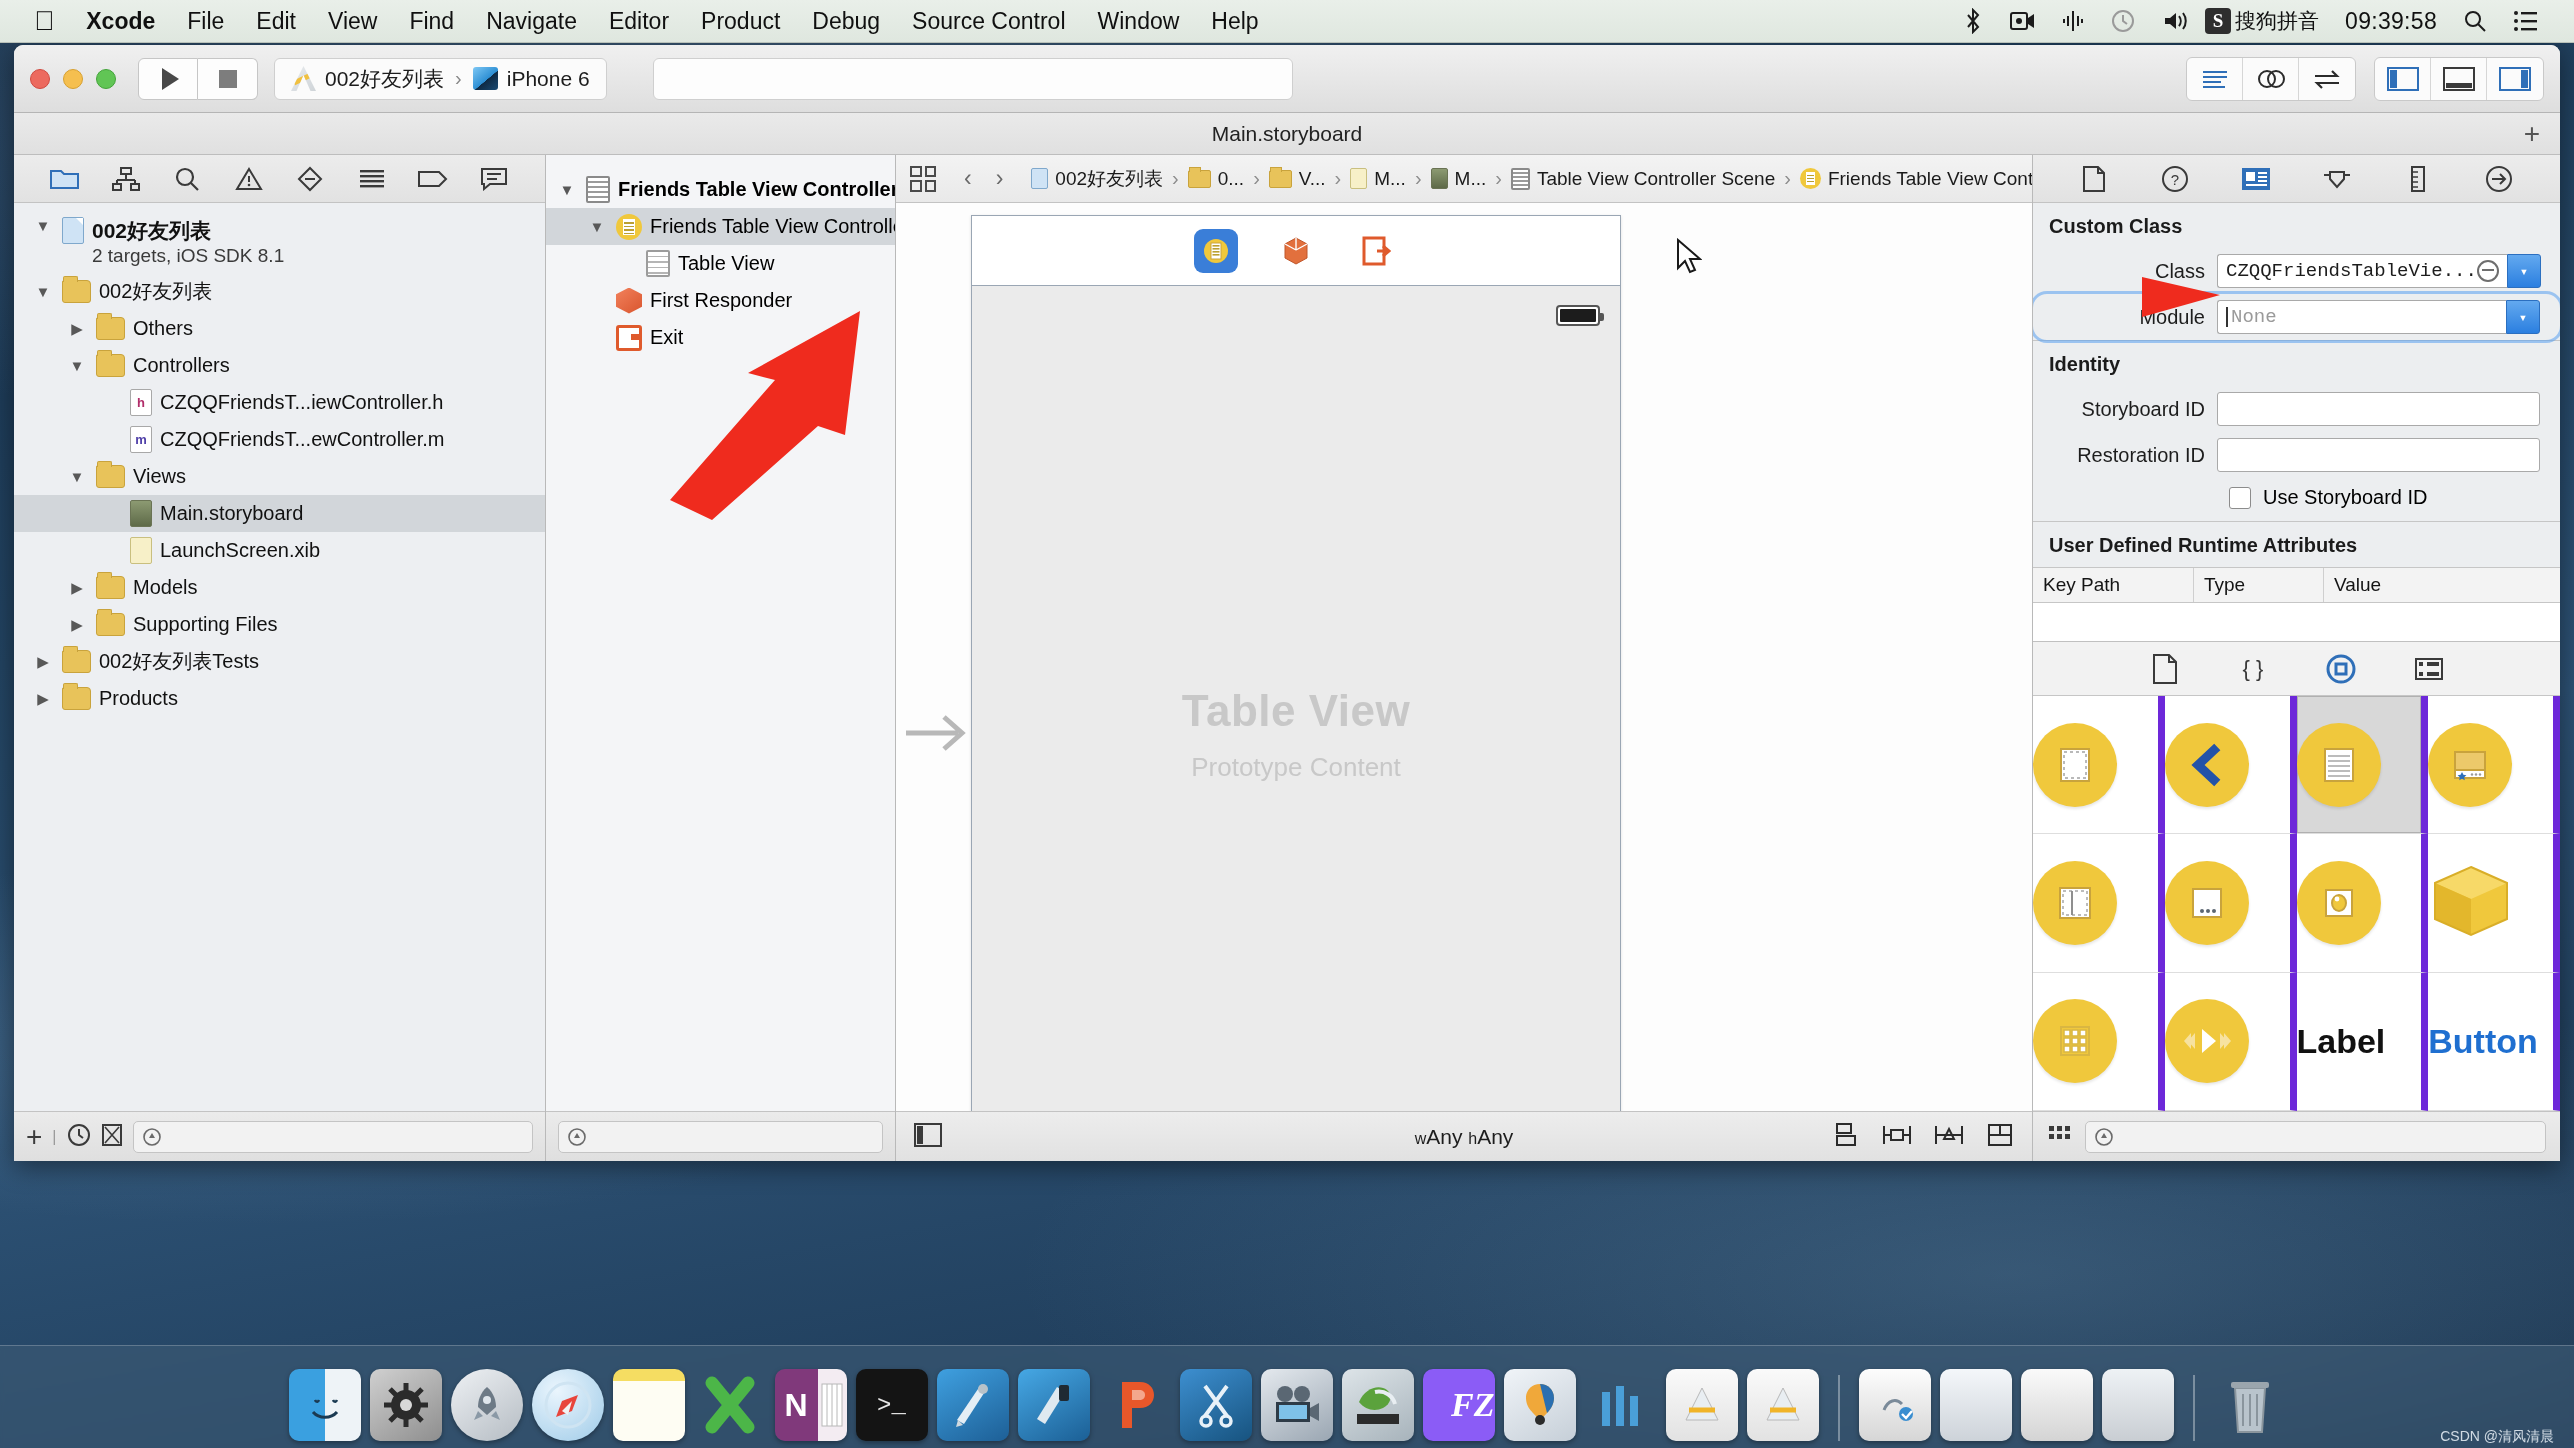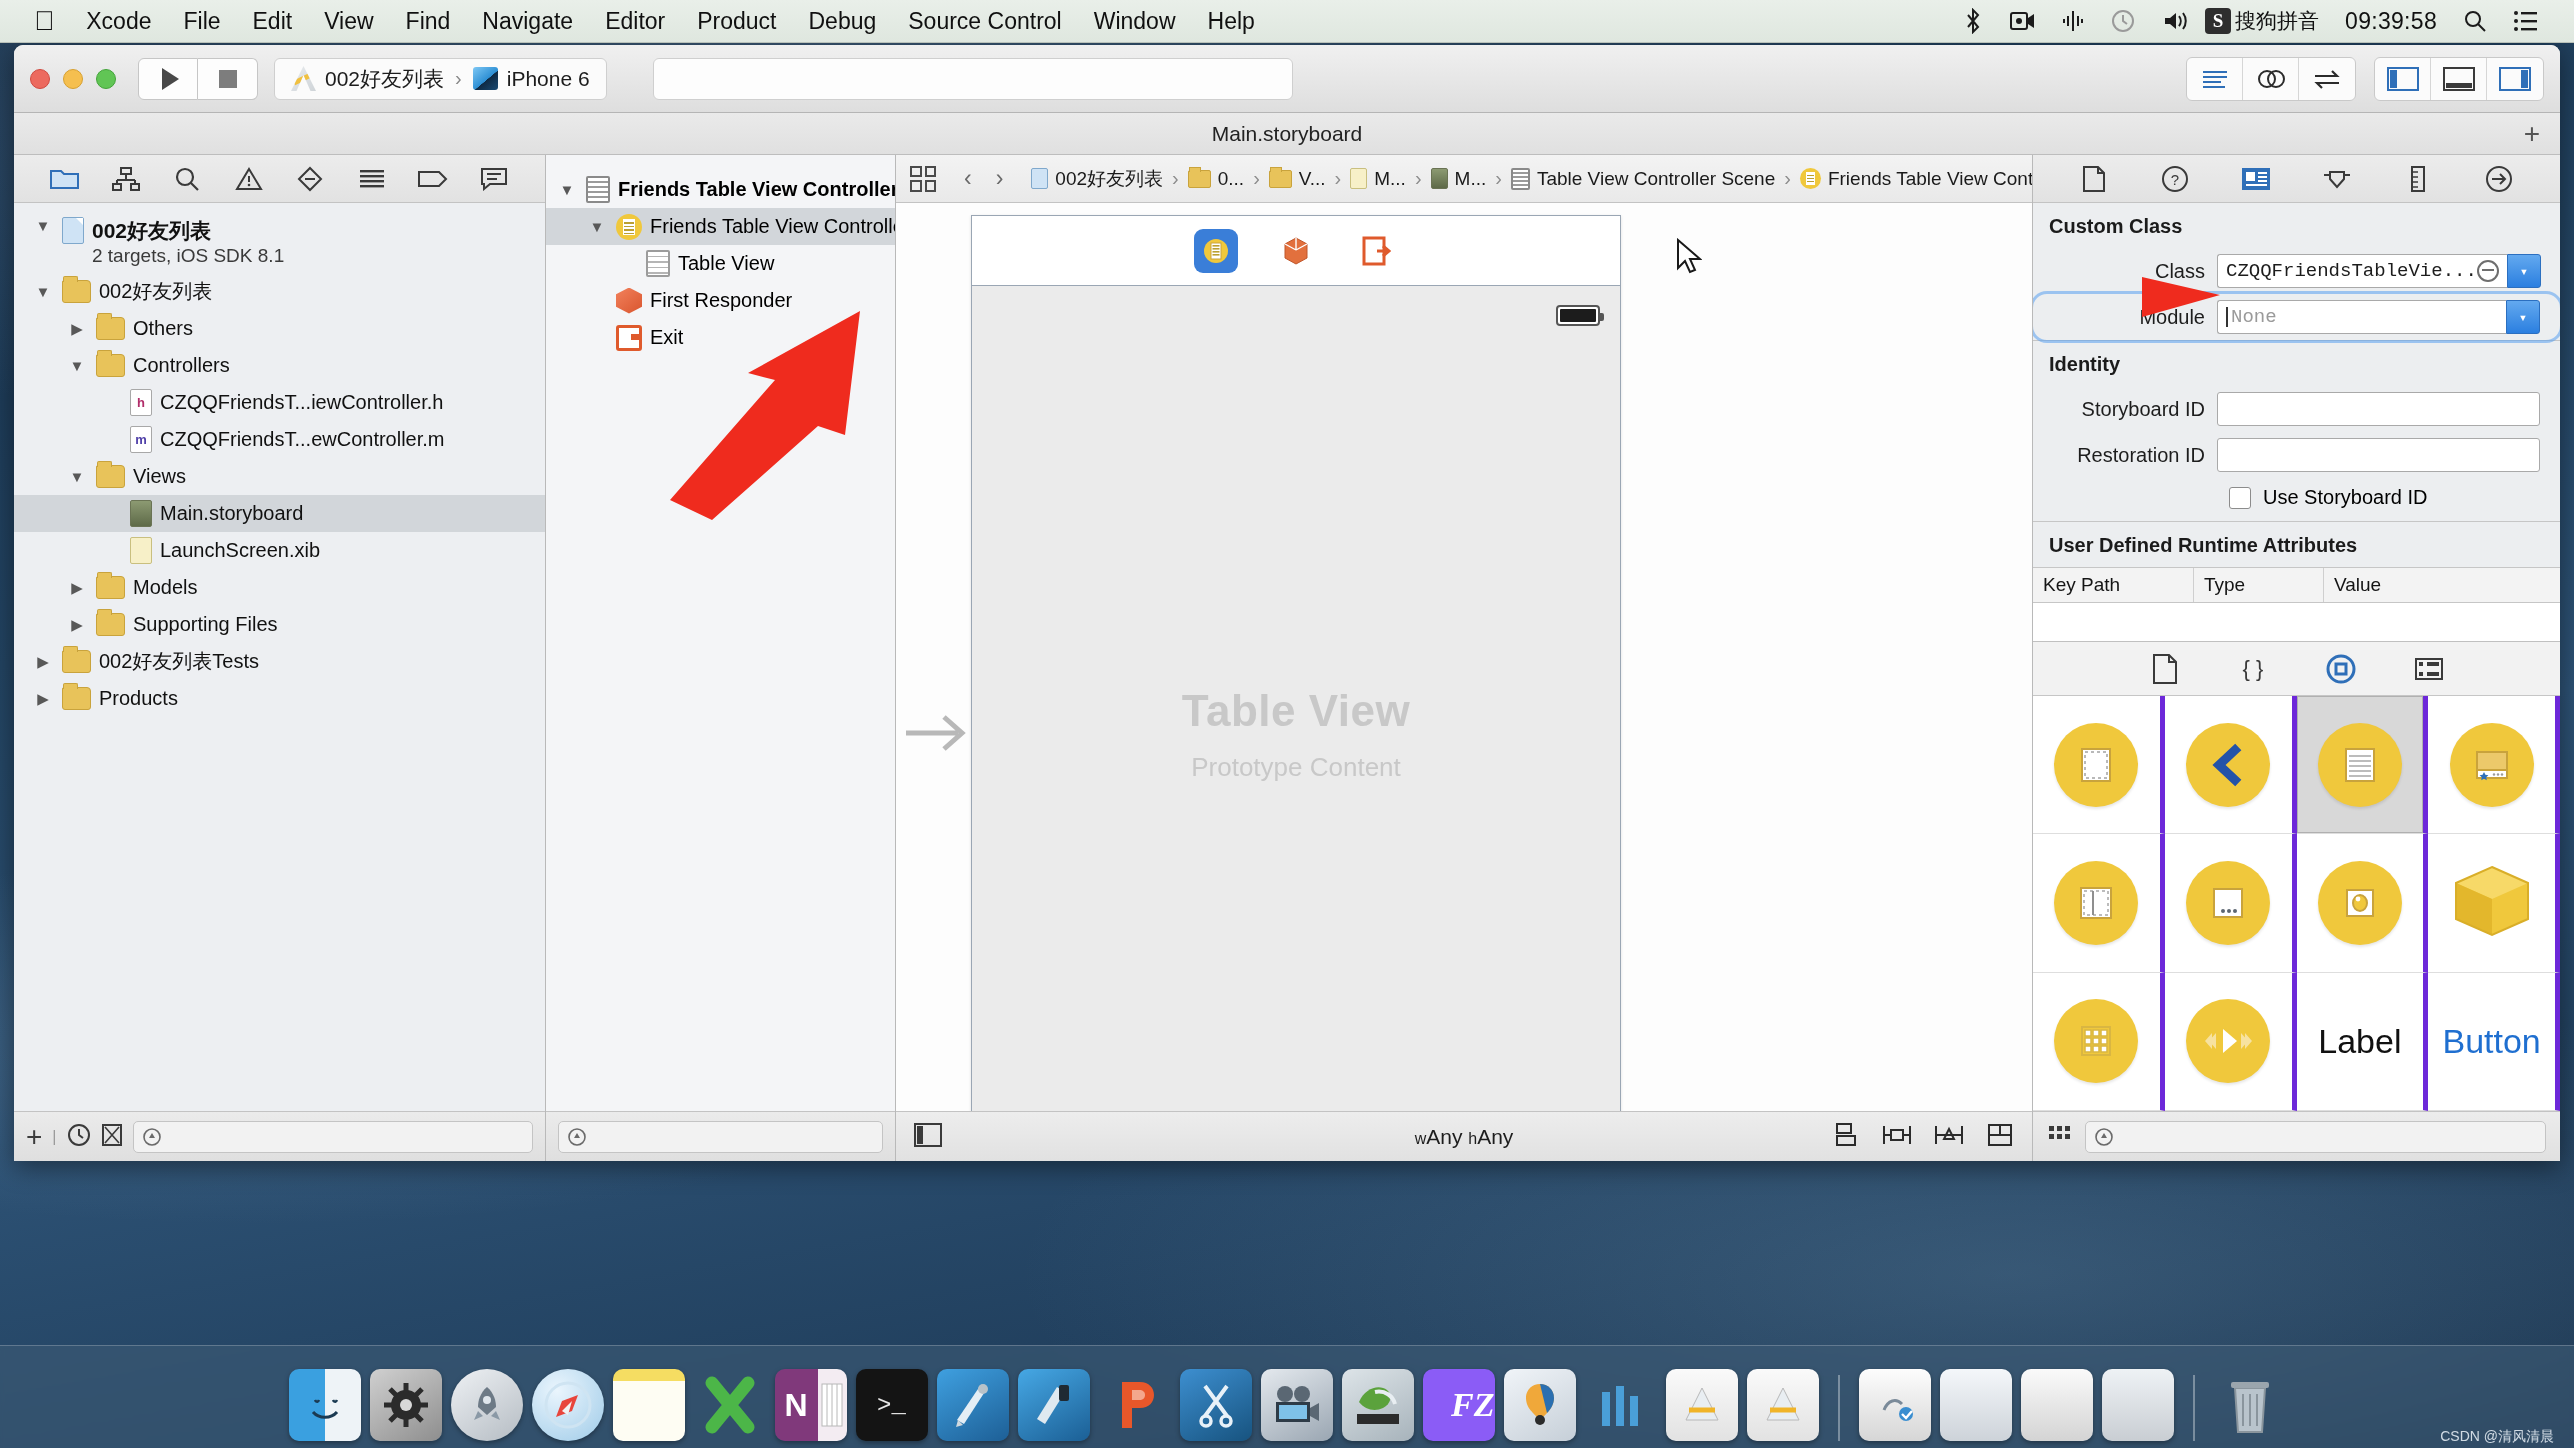--- a/index.html
+++ b/index.html
@@ -28,21 +28,21 @@
     position: absolute; top: 0; left: 0; right: 0; height: 43px;
     background: linear-gradient(#e9efe9, #dfe7df);
     border-bottom: 1px solid #b9c1b9;
     display: flex; align-items: center;
     font-size: 23px; color: #101010;
     z-index: 60;
   }
   .mb-left { display: flex; align-items: center; gap: 0; padding-left: 18px; }
   .mb-item { padding: 0 16px; line-height: 43px; white-space: nowrap; cursor: default; }
   .mb-apple { font-size: 27px; padding: 0 16px; line-height: 40px; }
-  .mb-bold { font-weight: normal; }
+  .mb-bold { font-weight: bold; }
   .mb-right { margin-left: auto; display: flex; align-items: center; gap: 0; padding-right: 22px; }
   .mb-right > * { padding: 0 13px; display: flex; align-items: center; }
   .mb-time { font-size: 23px; letter-spacing: .3px; }
   .mb-ime { font-size: 21px; padding-left: 4px; }
   .sogou-badge {
     width: 26px; height: 26px; background: #2e2e2e; color: #fff;
     border-radius: 4px; font-size: 19px; font-weight: bold;
     display:flex; align-items:center; justify-content:center;
     font-family:"Liberation Serif", serif;
   }
@@ -398,22 +398,22 @@
 
   
   #library { flex: 0 0 520px; display: flex; flex-direction: column; border-top: 1px solid #c0c0c0; }
   #lib-tabs {
     height: 54px; flex: 0 0 54px; background: #f2f2f2; border-bottom: 1px solid #c6c6c6;
     display: flex; align-items: center; justify-content: center; gap: 48px;
   }
   .lib-tab { width: 40px; height: 40px; display:flex;align-items:center;justify-content:center;}
   #lib-grid { flex: 1; display: grid; grid-template-columns: repeat(4,1fr); background: #fff; }
   .lib-cell {
-    border-right: 5px solid #6d28d9; border-bottom: 1px solid #dedede;
-    display: flex; align-items: center; justify-content: center;
+    border-right: 7px solid #6d28d9; border-bottom: 1px solid #dedede;
+    display: flex; align-items: center;  font-weight: bold;
   }
   .lib-cell.sel { background: #d8d8d8; box-shadow: inset 0 0 0 1px #b0b0b0; }
   .disc {
     width: 84px; height: 84px; border-radius: 50%; background: #f0c83c;
     display: flex; align-items: center; justify-content: center;
     box-shadow: 0 2px 3px rgba(0,0,0,.10);
   }
   .lib-word { font-size: 34px; color: #111; }
   .lib-word.blue { color: #1f6fd0; }
   #lib-footer {

